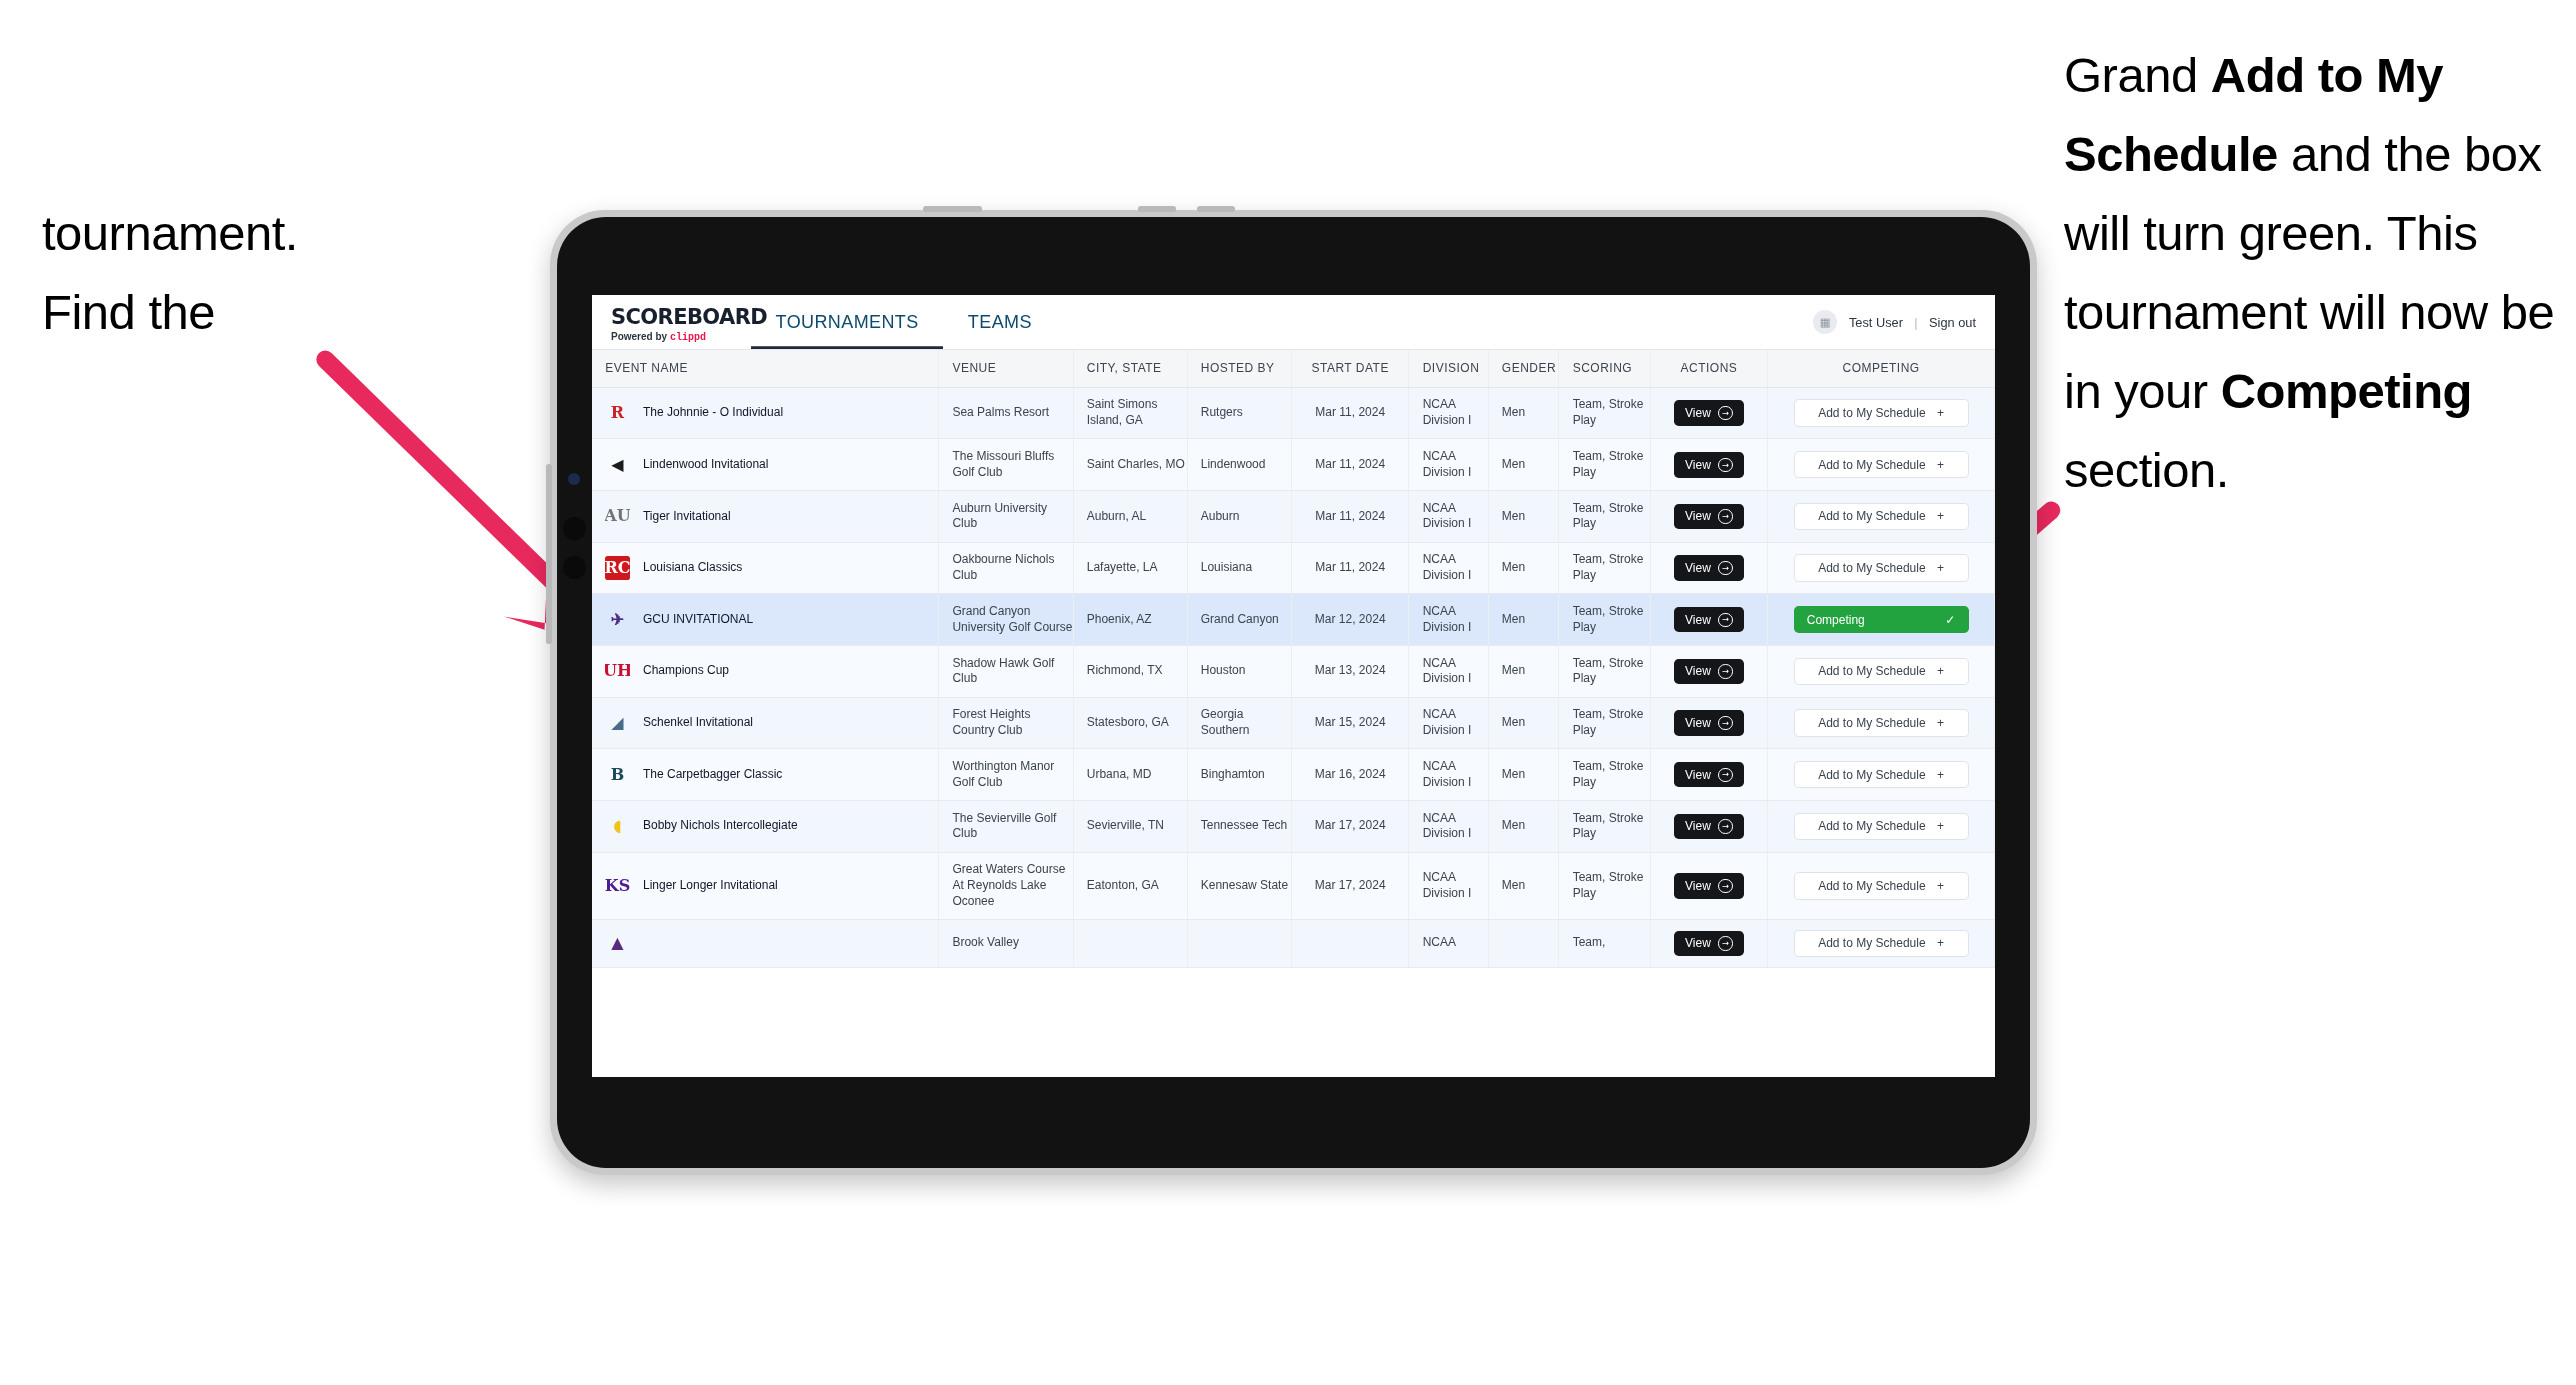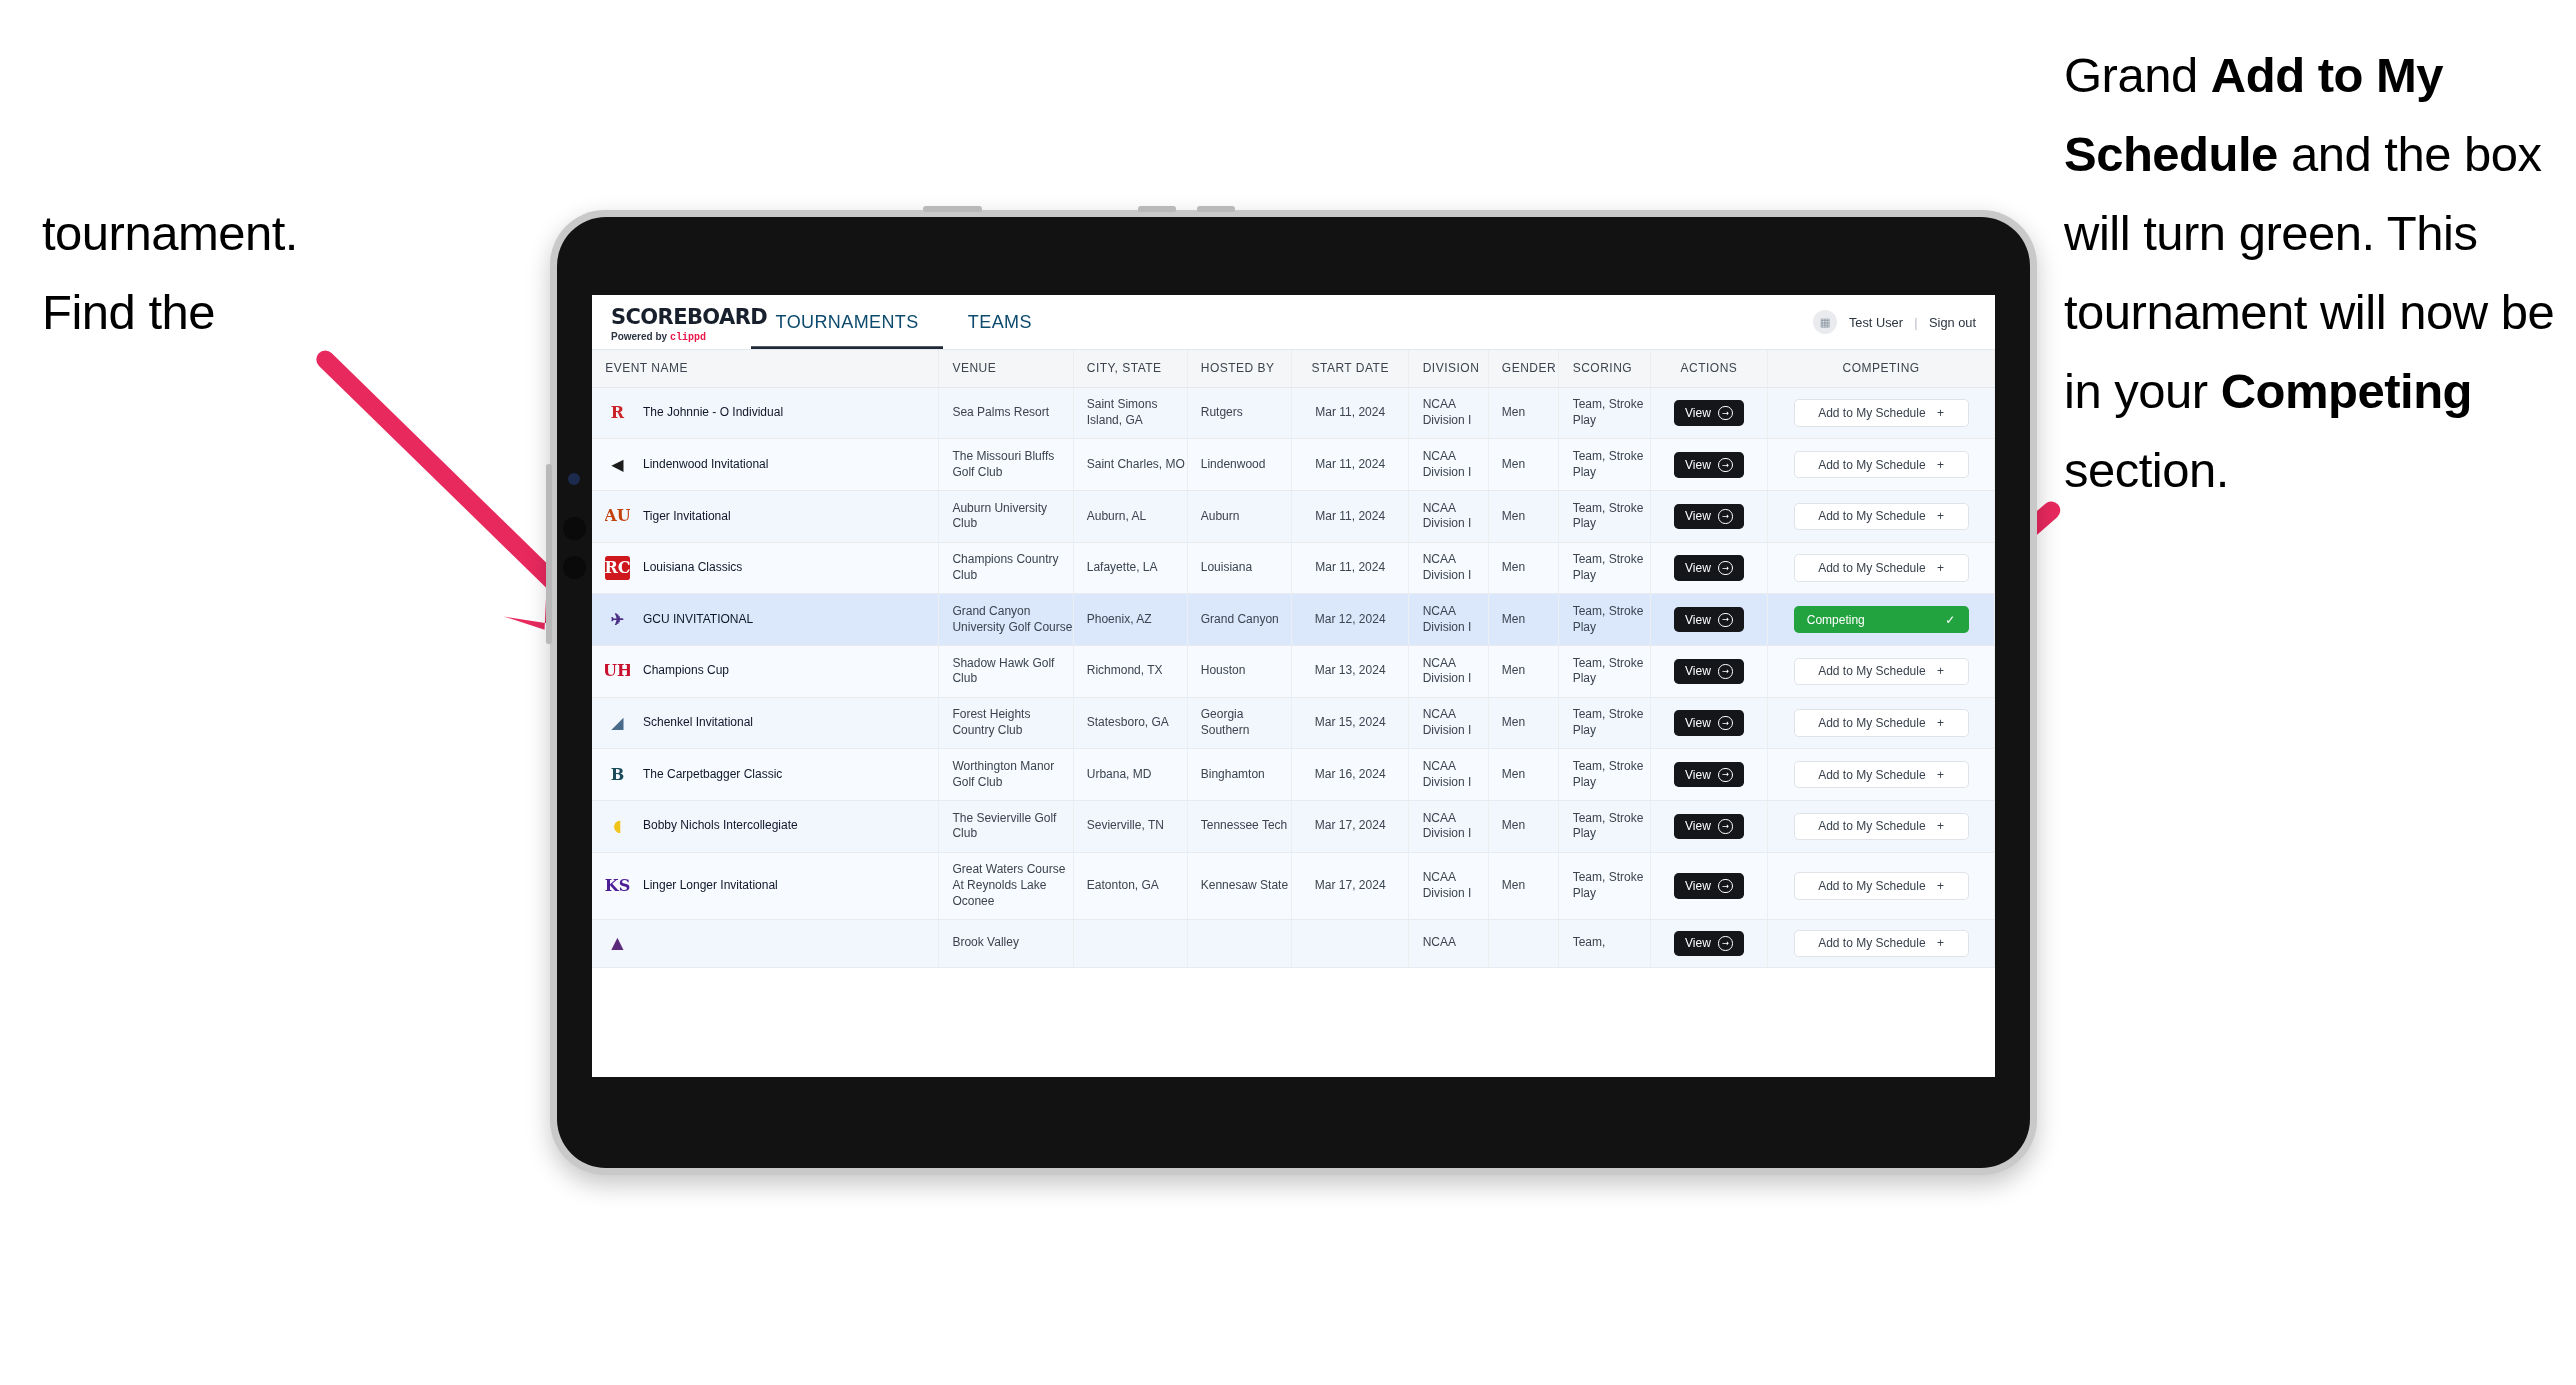--- a/index.html
+++ b/index.html
@@ -391,21 +391,21 @@
                 <span class="circ">➞</span>
               </button></td>
             <td class="ctr"><button class="btn-add">
                 <span>Add to My Schedule</span>
                 <span>+</span>
               </button></td>
           </tr>
           <tr class="row">
             <td>
               <div class="evt-cell">
-                <span class="evt-logo" style="color:#c2410c;background:transparent">AU</span>
+                <span class="evt-logo" style="color:#737373;background:transparent">AU</span>
                 <span class="evt-name">Tiger Invitational</span>
               </div>
             </td>
             <td>Auburn University Club</td>
             <td>Auburn, AL</td>
             <td>Auburn</td>
             <td class="ctr">Mar 11, 2024</td>
             <td>NCAA Division I</td>
             <td>Men</td>
             <td>Team, Stroke Play</td>
@@ -418,21 +418,21 @@
                 <span>+</span>
               </button></td>
           </tr>
           <tr class="row alt">
             <td>
               <div class="evt-cell">
                 <span class="evt-logo" style="color:#ffffff;background:#ce181e">RC</span>
                 <span class="evt-name">Louisiana Classics</span>
               </div>
             </td>
-            <td>Champions Country Club</td>
+            <td>Oakbourne Nichols Club</td>
             <td>Lafayette, LA</td>
             <td>Louisiana</td>
             <td class="ctr">Mar 11, 2024</td>
             <td>NCAA Division I</td>
             <td>Men</td>
             <td>Team, Stroke Play</td>
             <td class="ctr"><button class="btn-view">
                 <span>View</span>
                 <span class="circ">➞</span>
               </button></td>

